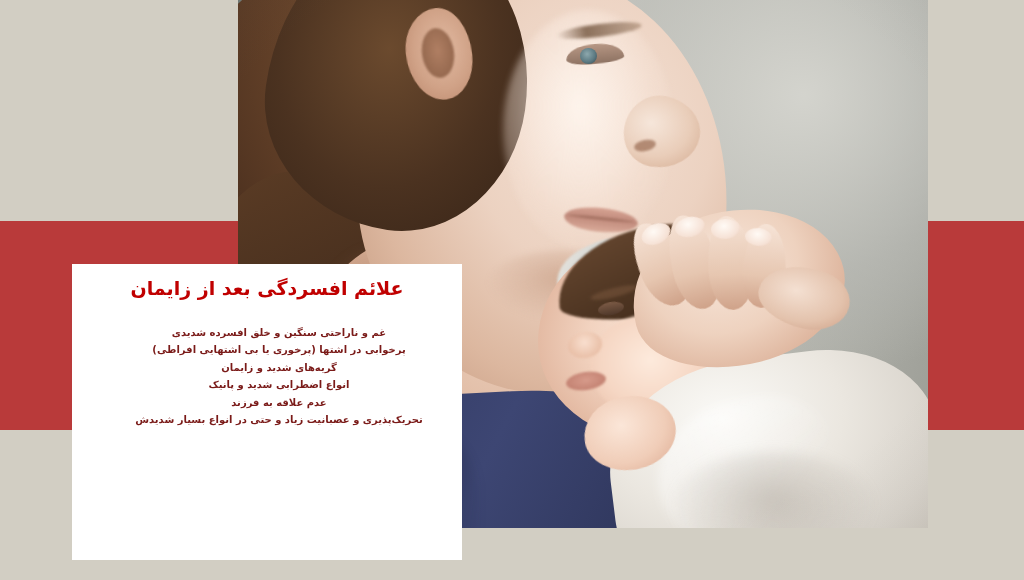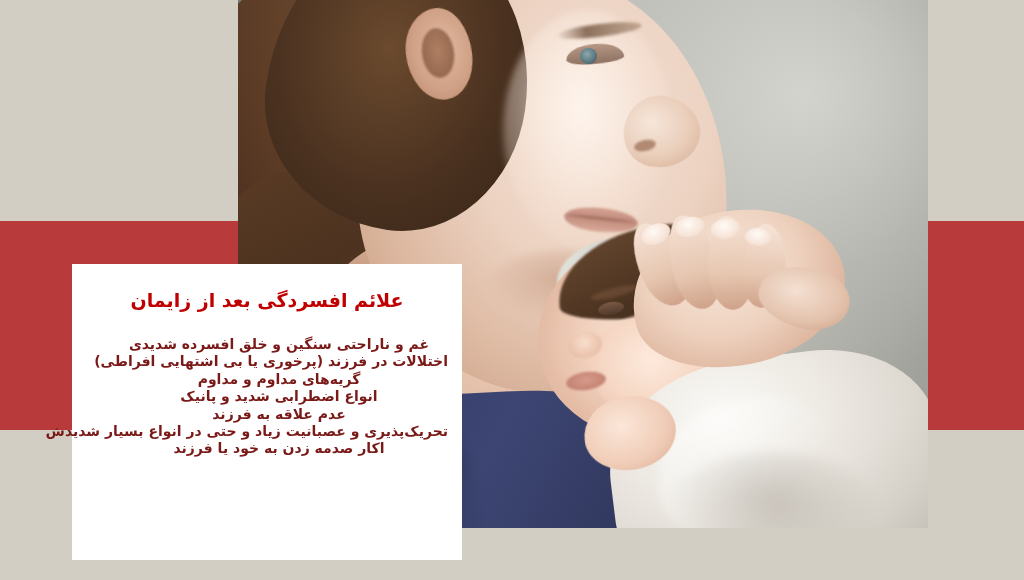--- a/index.html
+++ b/index.html
@@ -472,38 +472,38 @@
 
   
   .card {
     position: absolute;
     left: 72px;
     top: 264px;
     width: 390px;
     height: 296px;
     background: #ffffff;
     box-sizing: border-box;
-    padding: 16px 14px 10px 14px;
+    padding: 4px 14px 10px 14px;
   }
   .card-title {
     text-align: center;
     color: #c00000;
     font-weight: bold;
     font-size: 19px;
     line-height: 28px;
     margin: 6px 0 0 0;
     letter-spacing: 0;
     white-space: nowrap;
   }
   .card-body {
     margin-top: 22px;
     text-align: center;
     color: #7a1a18;
     font-weight: bold;
-    font-size: 14px;
+    font-size: 10px;
     line-height: 17.4px;
     margin-left: 24px;
   }
   .card-body p {
     margin: 0;
     white-space: nowrap;
   }
 </style>
 </head>
 <body>
@@ -566,22 +566,21 @@
     <div class="nail n4"></div>
     <div class="thumb"></div>
 
     <div class="photo-soft"></div>
   </div>
 
   <div class="card">
     <h1 class="card-title">علائم افسردگی بعد از زایمان</h1>
     <div class="card-body">
       <p>غم و ناراحتی سنگین و خلق افسرده شدیدی</p>
-      <p>اختلالات در فرزند (پرخوری یا بی اشتهایی افراطی)</p>
-      <p>گریه‌های مداوم و مداوم</p>
+      <p>پرخوابی در اشتها (پرخوری یا بی اشتهایی افراطی)</p>
+      <p>گریه‌های شدید و زایمان</p>
       <p>انواع اضطرابی شدید و پانیک</p>
       <p>عدم علاقه به فرزند</p>
       <p>تحریک‌پذیری و عصبانیت زیاد و حتی در انواع بسیار شدیدش</p>
-      <p>اکار صدمه زدن به خود یا فرزند</p>
     </div>
   </div>
 
 </div>
 
 </body></html>

